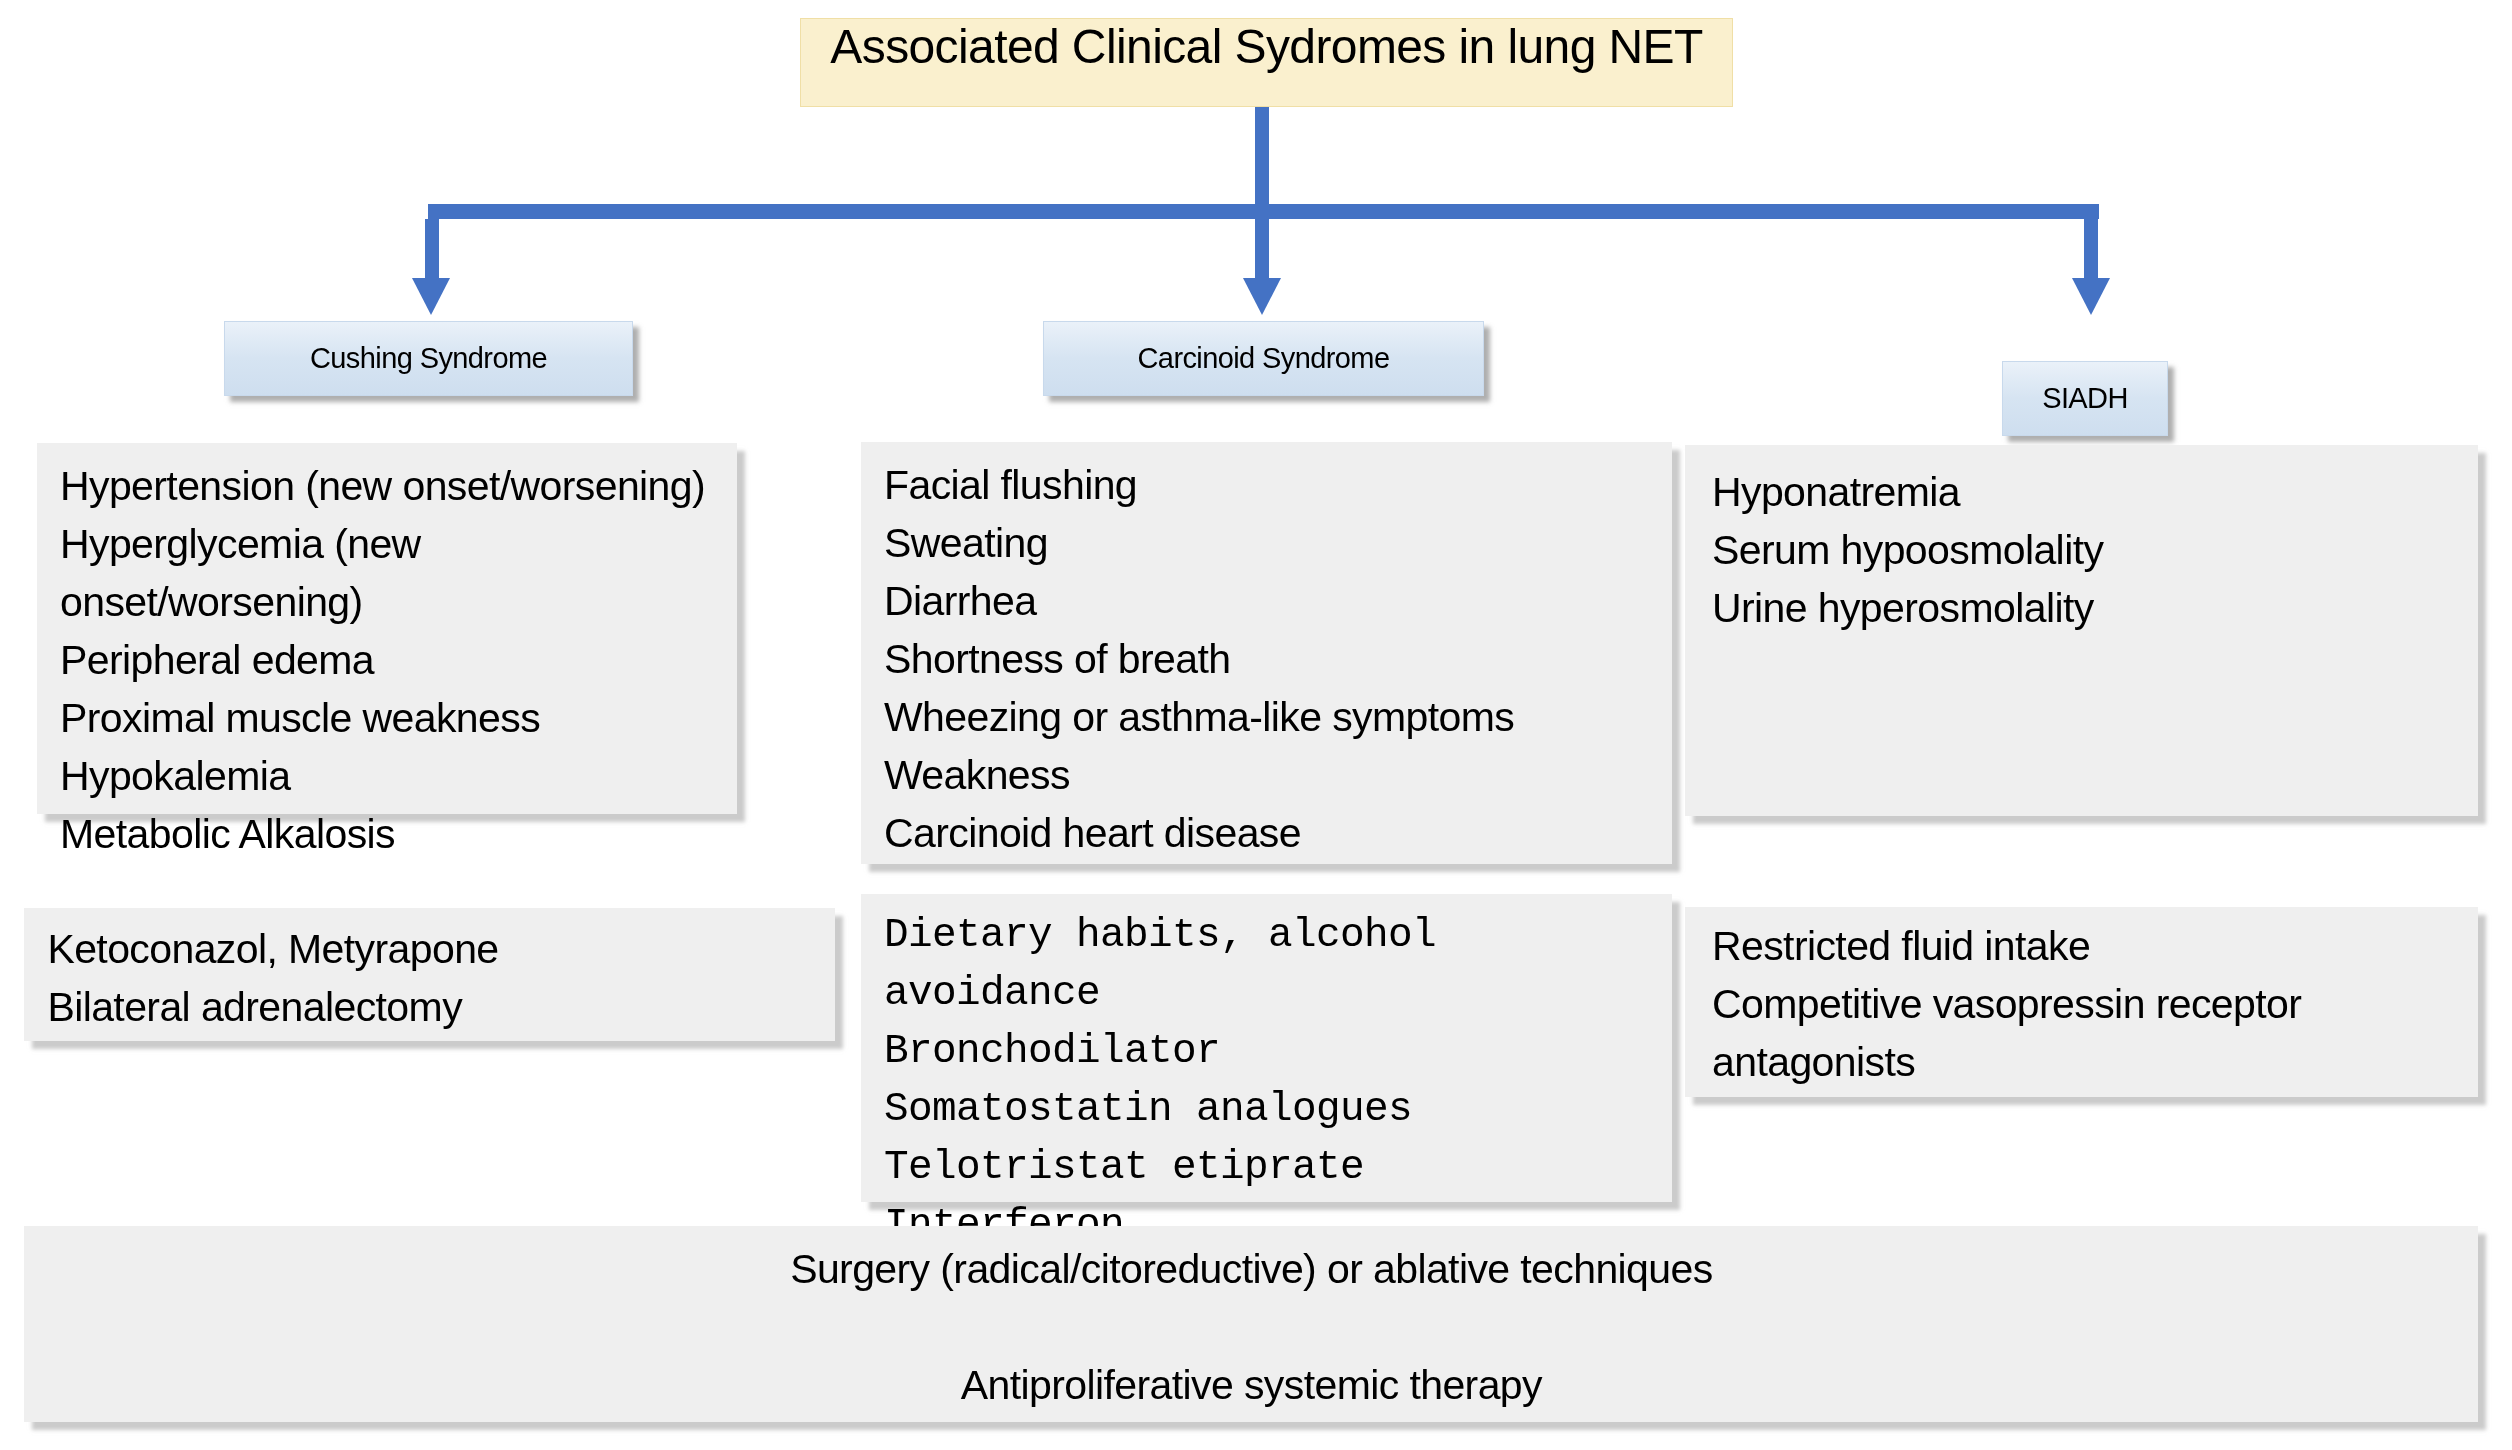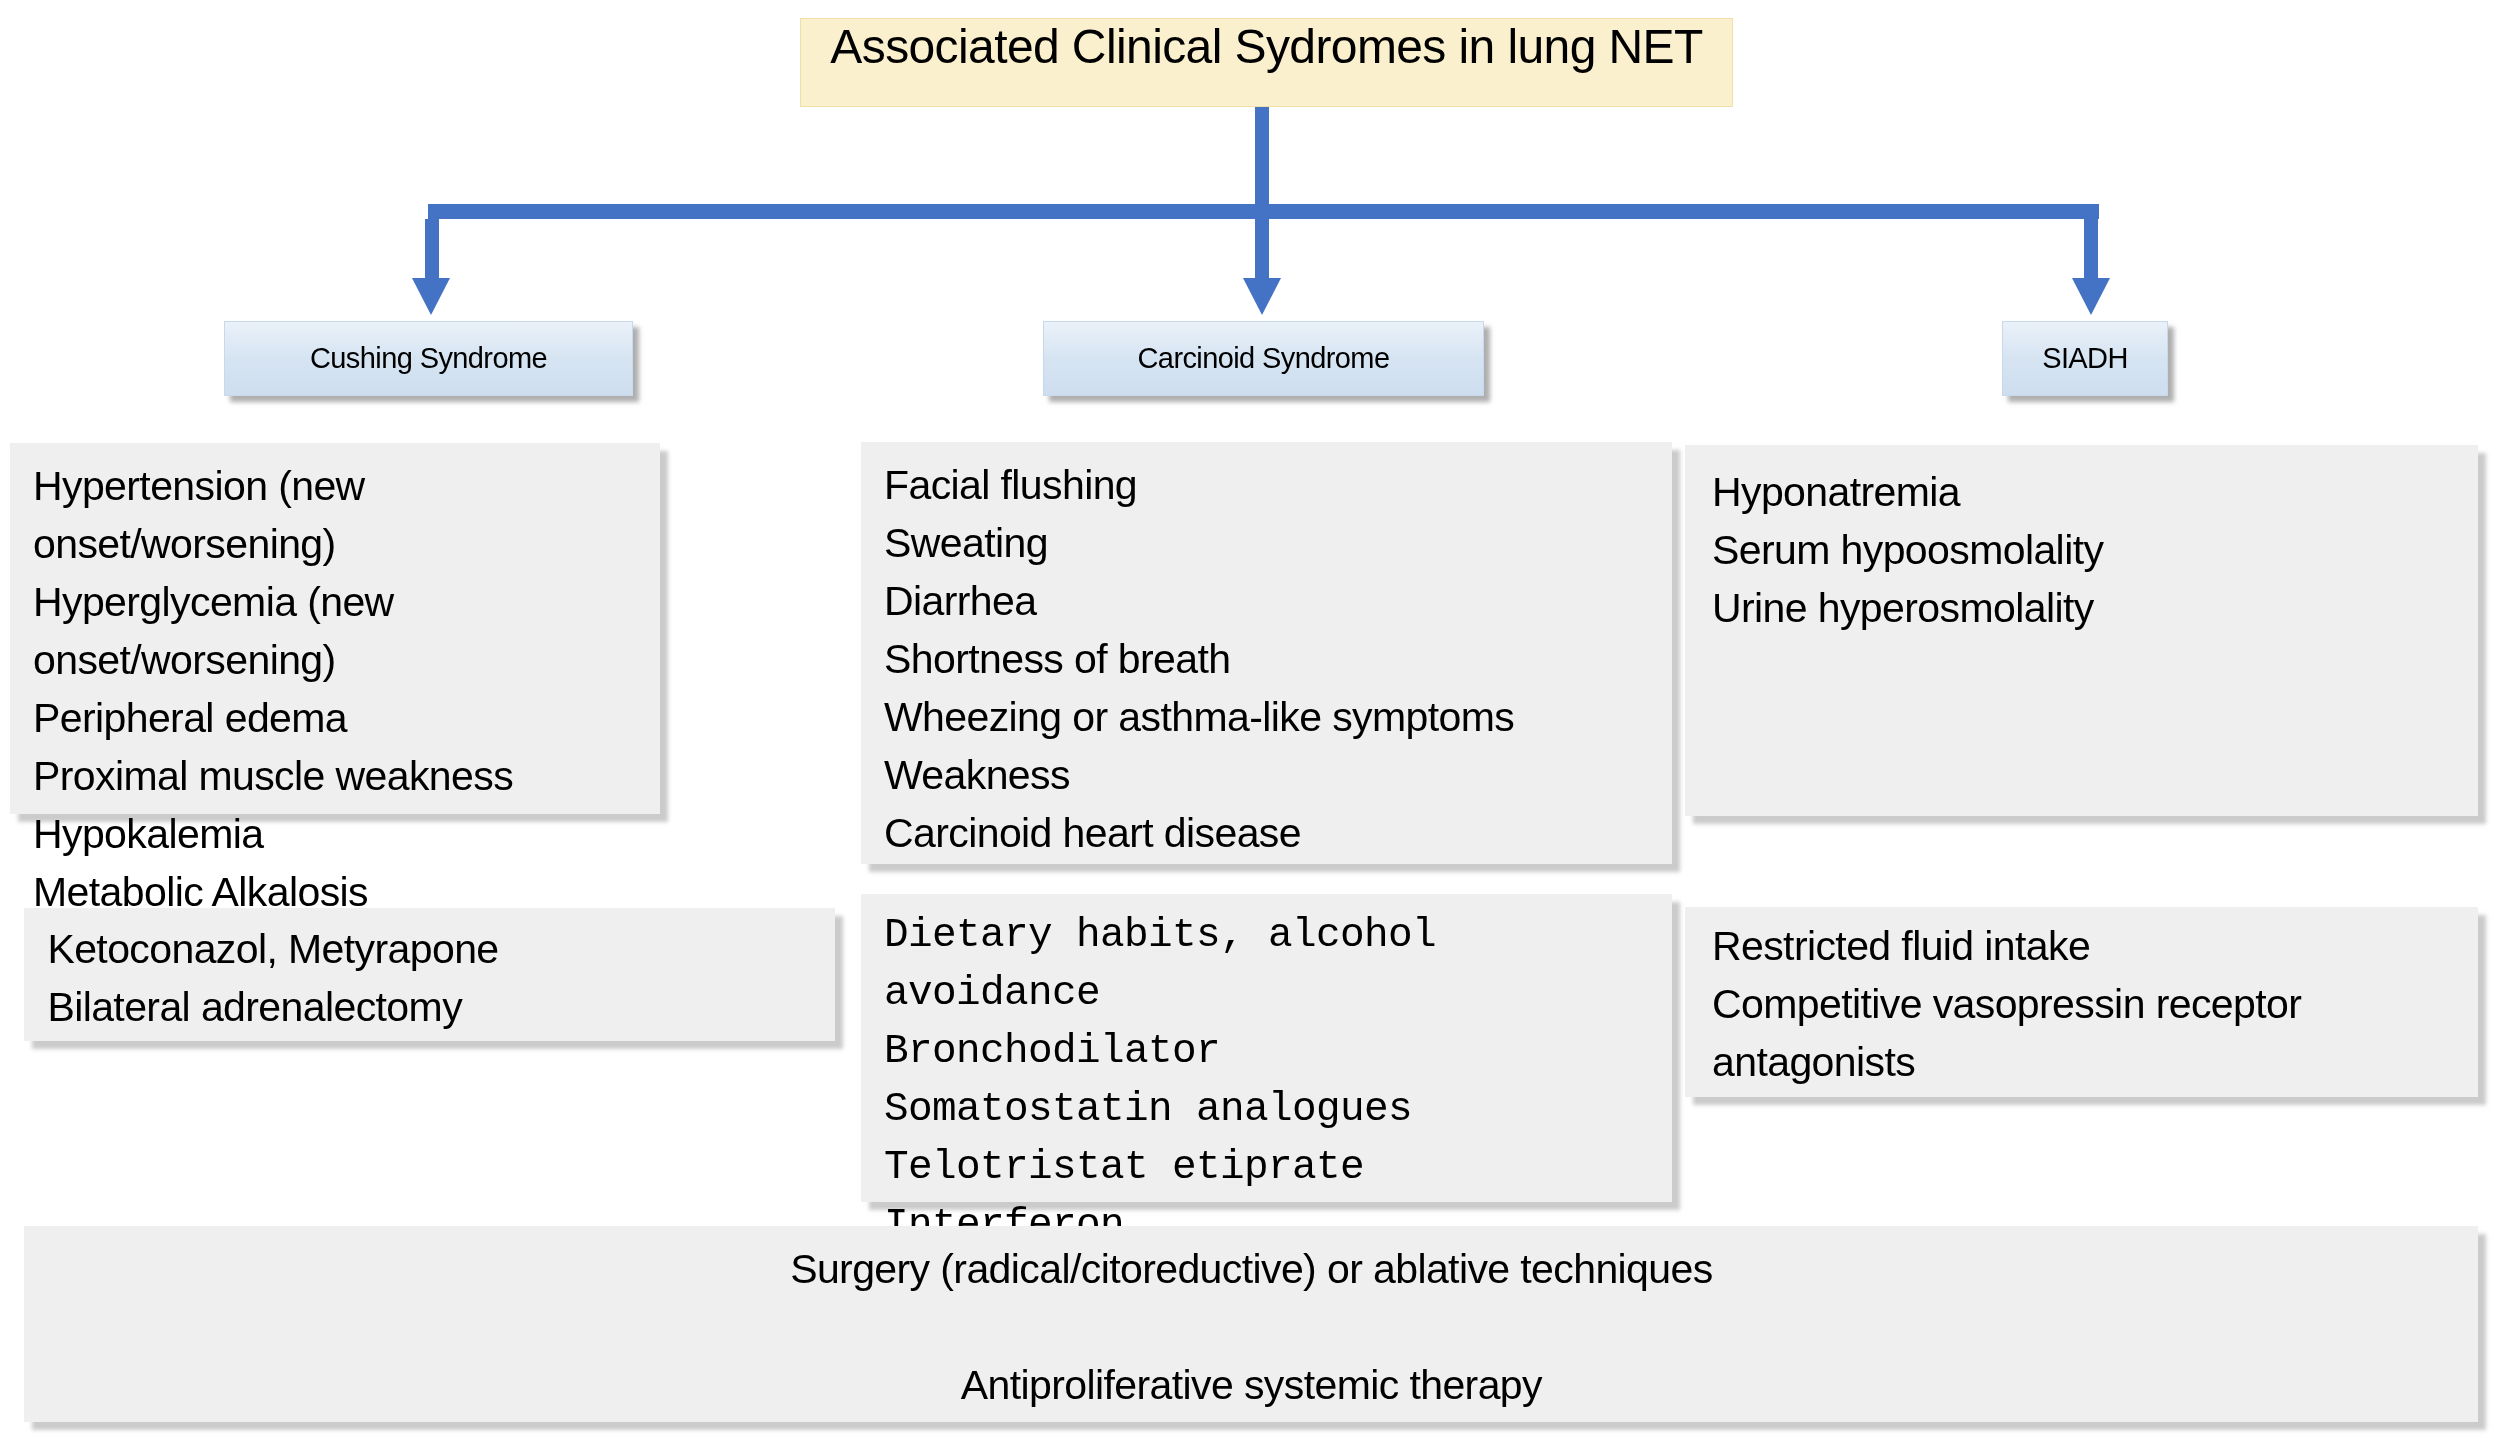--- a/index.html
+++ b/index.html
@@ -33,28 +33,28 @@
   .header-box{
     position:absolute;top:321px;height:75px;box-sizing:border-box;
     background:linear-gradient(180deg,#EAF1F9 0%,#D6E4F2 50%,#CEDEEF 100%);
     border:1.3px solid #C8D9EC;
     box-shadow:6.4px 6.4px 4.5px rgba(110,110,110,0.55);
     display:flex;align-items:center;justify-content:center;
     font-size:29px;white-space:nowrap;
   }
   .hdr-cushing{left:224px;width:409px;}
   .hdr-carcinoid{left:1043px;width:441px;}
-  .hdr-siadh{left:2002px;width:166px;}
+  .hdr-siadh{left:2002px;width:166px;margin-top:40px;}
   
   .panel{
     position:absolute;background:#EFEFEF;box-sizing:border-box;
     box-shadow:7.7px 7.7px 3.9px rgba(160,160,160,0.55);
     font-size:41px;line-height:58px;
   }
-  .p-cushing-sym{left:10px;top:443px;width:650px;height:371px;padding:14px 6.4px 0 23px;}
+  .p-cushing-sym{left:37px;top:443px;width:700px;height:371px;padding:14px 6.4px 0 23px;}
   .p-carcinoid-sym{left:861px;top:442px;width:811px;height:422px;padding:14px 6.4px 0 23px;}
   .p-siadh-sym{left:1685px;top:445px;width:793px;height:371px;padding:18px 6.4px 0 27px;}
   .p-cushing-tx{left:24.4px;top:908px;width:811px;height:133px;padding:11.6px 6.4px 0 23px;}
   .p-carcinoid-tx{left:861px;top:894px;width:811px;height:308px;padding:11.6px 6.4px 0 23px;font-family:Liberation Mono, monospace;}
   .p-siadh-tx{left:1685px;top:907px;width:793px;height:190px;padding:10.3px 26px 0 27px;}
   .p-footer{left:24.4px;top:1226px;width:2454px;height:196px;padding-top:14px;text-align:center;}
   .line{white-space:normal;}
   .spacer{height:58px;}
 </style>
 </head>

